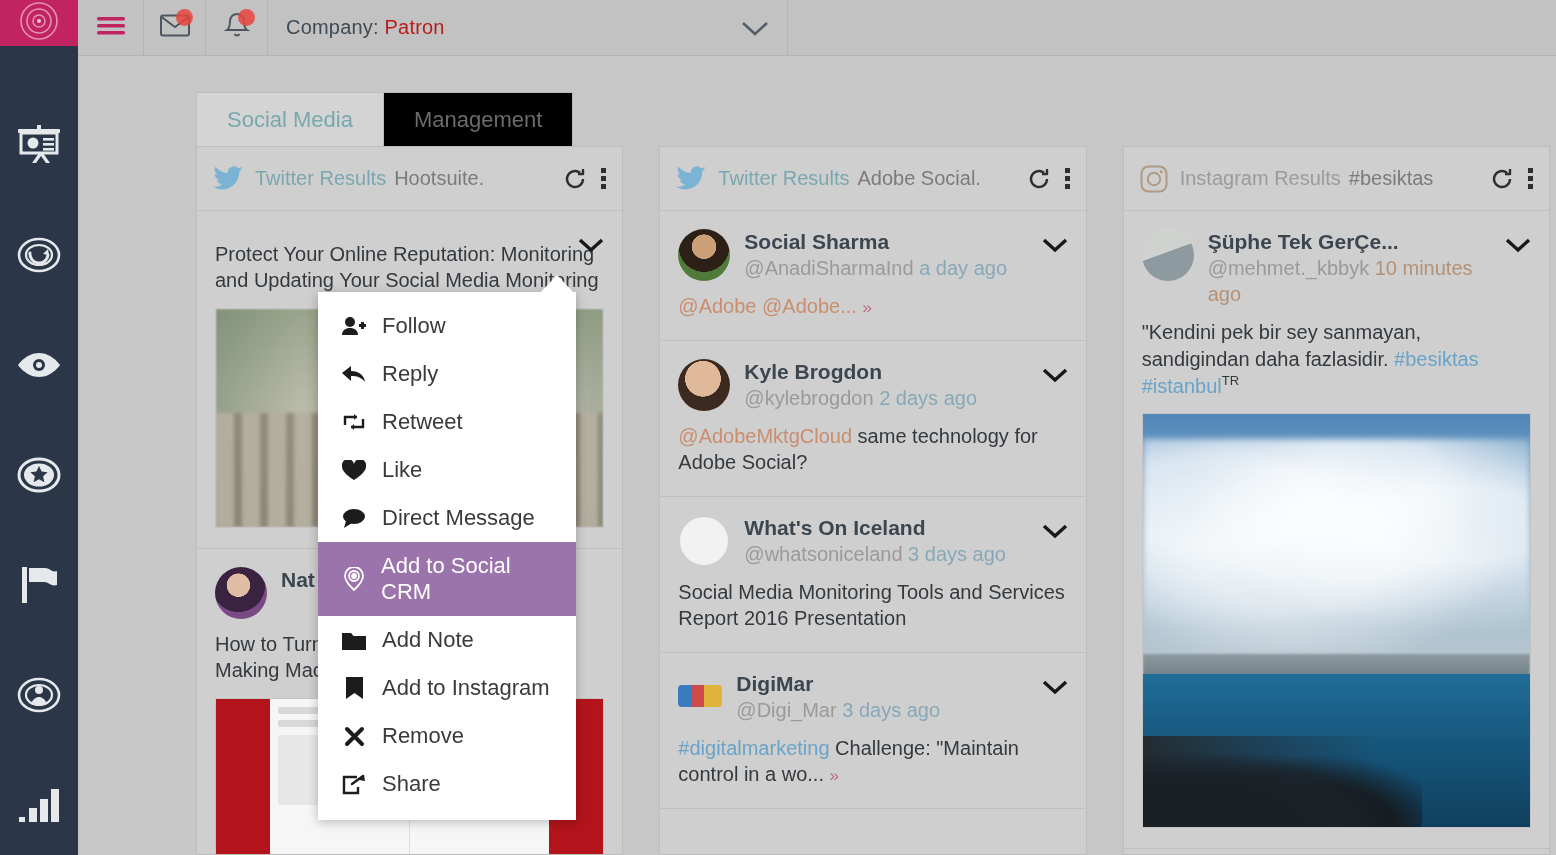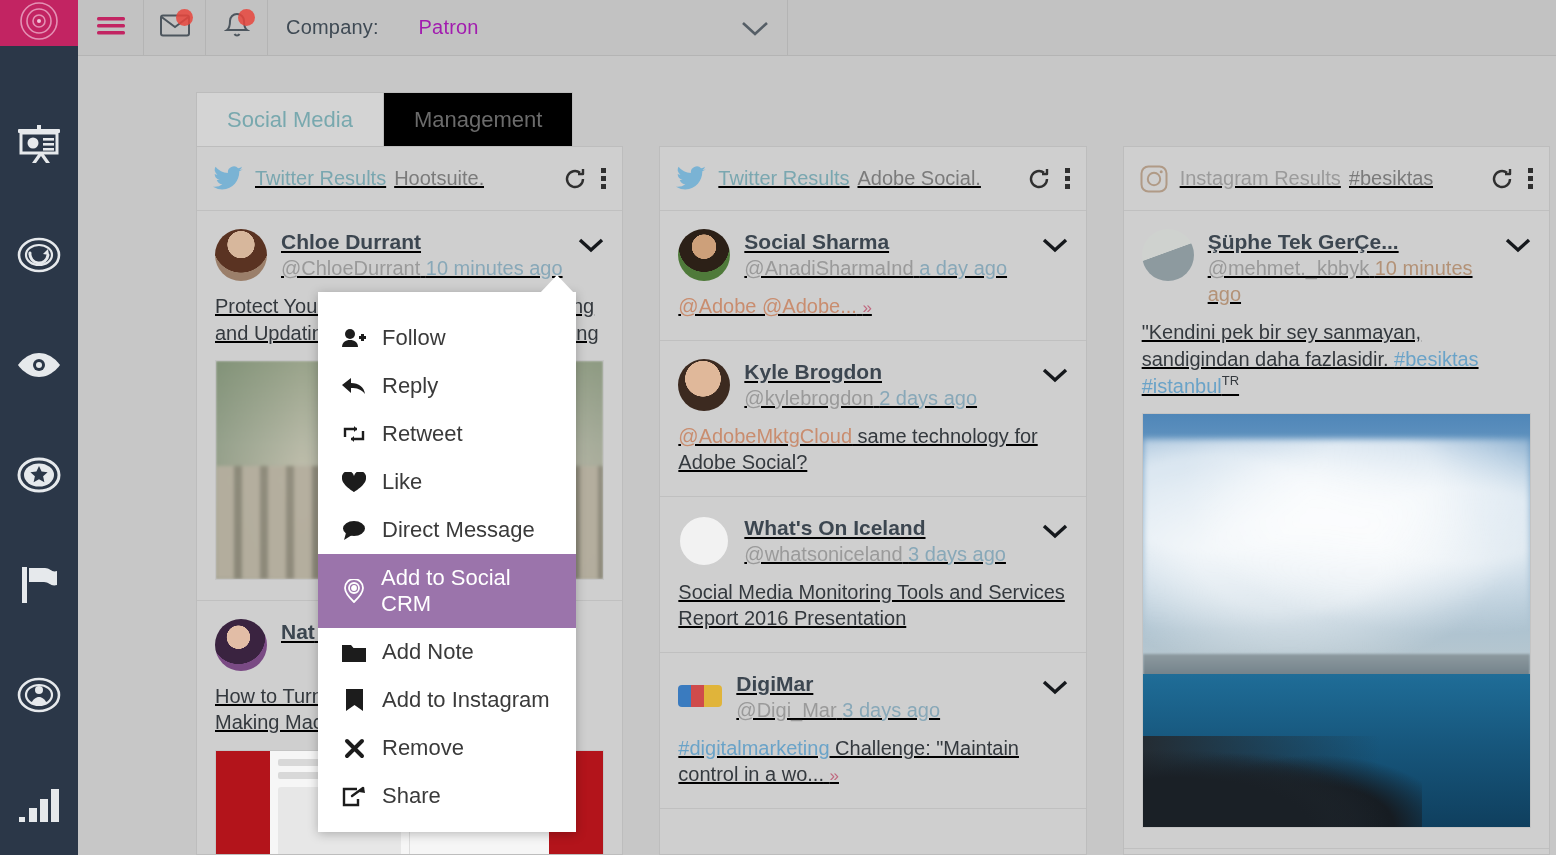--- a/index.html
+++ b/index.html
@@ -47,38 +47,37 @@
     position: absolute; top: 9px; right: 12px;
     width: 17px; height: 17px; border-radius: 50%;
     background: #e8453c; opacity: .85;
   }
   .tb-company {
     display: flex; align-items: center; flex: 0 0 520px;
     padding: 0 18px; border-right: 1px solid #b4b4b4; cursor: pointer;
     justify-content: space-between;
   }
   .company-txt { font-size: 20px; color: #3f4a54; letter-spacing: .2px; }
-  .company-txt .val { color: #a21caf; margin-left: 34px; }
+  .company-txt .val { color: #b91c1c; }
   .chev-lg { color: #50595f; font-size: 26px; line-height: 1; }
 
   
   .tabsrow { padding: 36px 0 0 118px; flex: 0 0 90px; }
   .tabs { display: flex; align-items: flex-start; }
   .tab {
     background: #000000; border: 1px solid #bcbcbc; border-bottom: none;
     padding: 14px 30px 13px; font-size: 22px; color: #6b6b6b;
     cursor: pointer; margin-right: -1px;
   }
   .tab.active { background: #d4d4d4; color: #78a8ae; }
 
   
   .cols {
     flex: 1; display: flex; gap: 36px; padding: 0 6px 0 118px;
     min-height: 0;
-    text-decoration: underline;
   }
   .col {
     flex: 1 1 0; min-width: 0; background: #cfcfcf;
     border: 1px solid #bdbdbd; display: flex; flex-direction: column;
     overflow: hidden;
   }
   .col-head {
     height: 64px; flex: 0 0 64px; display: flex; align-items: center;
     padding: 0 16px; border-bottom: 1px solid #c0c0c0; background: #cfcfcf;
   }
@@ -168,21 +167,21 @@
   .ph-pin .inner { flex:1; background:#efefef; display:flex; }
   .ph-pin .panel { flex:1; background:#f6f6f6; border-right:1px solid #ddd; padding:8px; }
   .ph-pin .bar { height:7px; background:#d8d8d8; border-radius:2px; margin-bottom:6px; }
   .ph-pin .bar.s { width:55%; } .ph-pin .bar.m { width:78%; } .ph-pin .bar.l { width:92%; }
   .ph-pin .save { width:42px; height:14px; background:#b3141b; border-radius:3px; margin-left:auto; }
 
   
   .ctx {
     position: absolute; left: 318px; top: 292px; width: 258px;
     background: #fff; box-shadow: 0 2px 10px rgba(0,0,0,.25);
-    padding: 22px 0 12px; z-index: 40;
+    padding: 10px 0 12px; z-index: 40;
   }
   .ctx-tail {
     position: absolute; top: -17px; left: 222px;
     width: 0; height: 0; border-left: 17px solid transparent;
     border-right: 17px solid transparent; border-bottom: 18px solid #fff;
   }
   .ctx-item {
     display: flex; align-items: center; gap: 16px;
     padding: 11px 16px 11px 24px; font-size: 22px; color: #3a3a3a; cursor: pointer;
   }
@@ -350,30 +349,20 @@
             <span class="kebab ic-btn">
               <i></i>
                 <i></i>
                 <i></i>
             </span>
           </div>
         </div>
         <div class="col-body">
 
           <div class="post">
-            <div class="post-head">
-              <div class="ava" style="background:radial-gradient(circle at 50% 30%,#d7b79c 0 30%,#5a3322 31% 62%,#9b7f6a 63% 100%)"></div>
-              <div class="meta">
-                <div class="uname">Chloe Durrant</div>
-                <div class="handle">
-                  <span>@ChloeDurrant</span>
-                  <span class="time">10 minutes ago</span>
-                </div>
-              </div>
-            </div>
             <span class="chev">
               <svg width="26" height="15" viewBox="0 0 26 15" fill="none" stroke="#15181c" stroke-width="3.4">
                 <path d="M2 2l11 10L24 2"></path>
               </svg>
             </span>
             <div class="body-txt">Protect Your Online Reputation: Monitoring and Updating Your Social Media Monitoring</div>
             <div class="media">
               <div class="ph-fence"></div>
             </div>
           </div>

